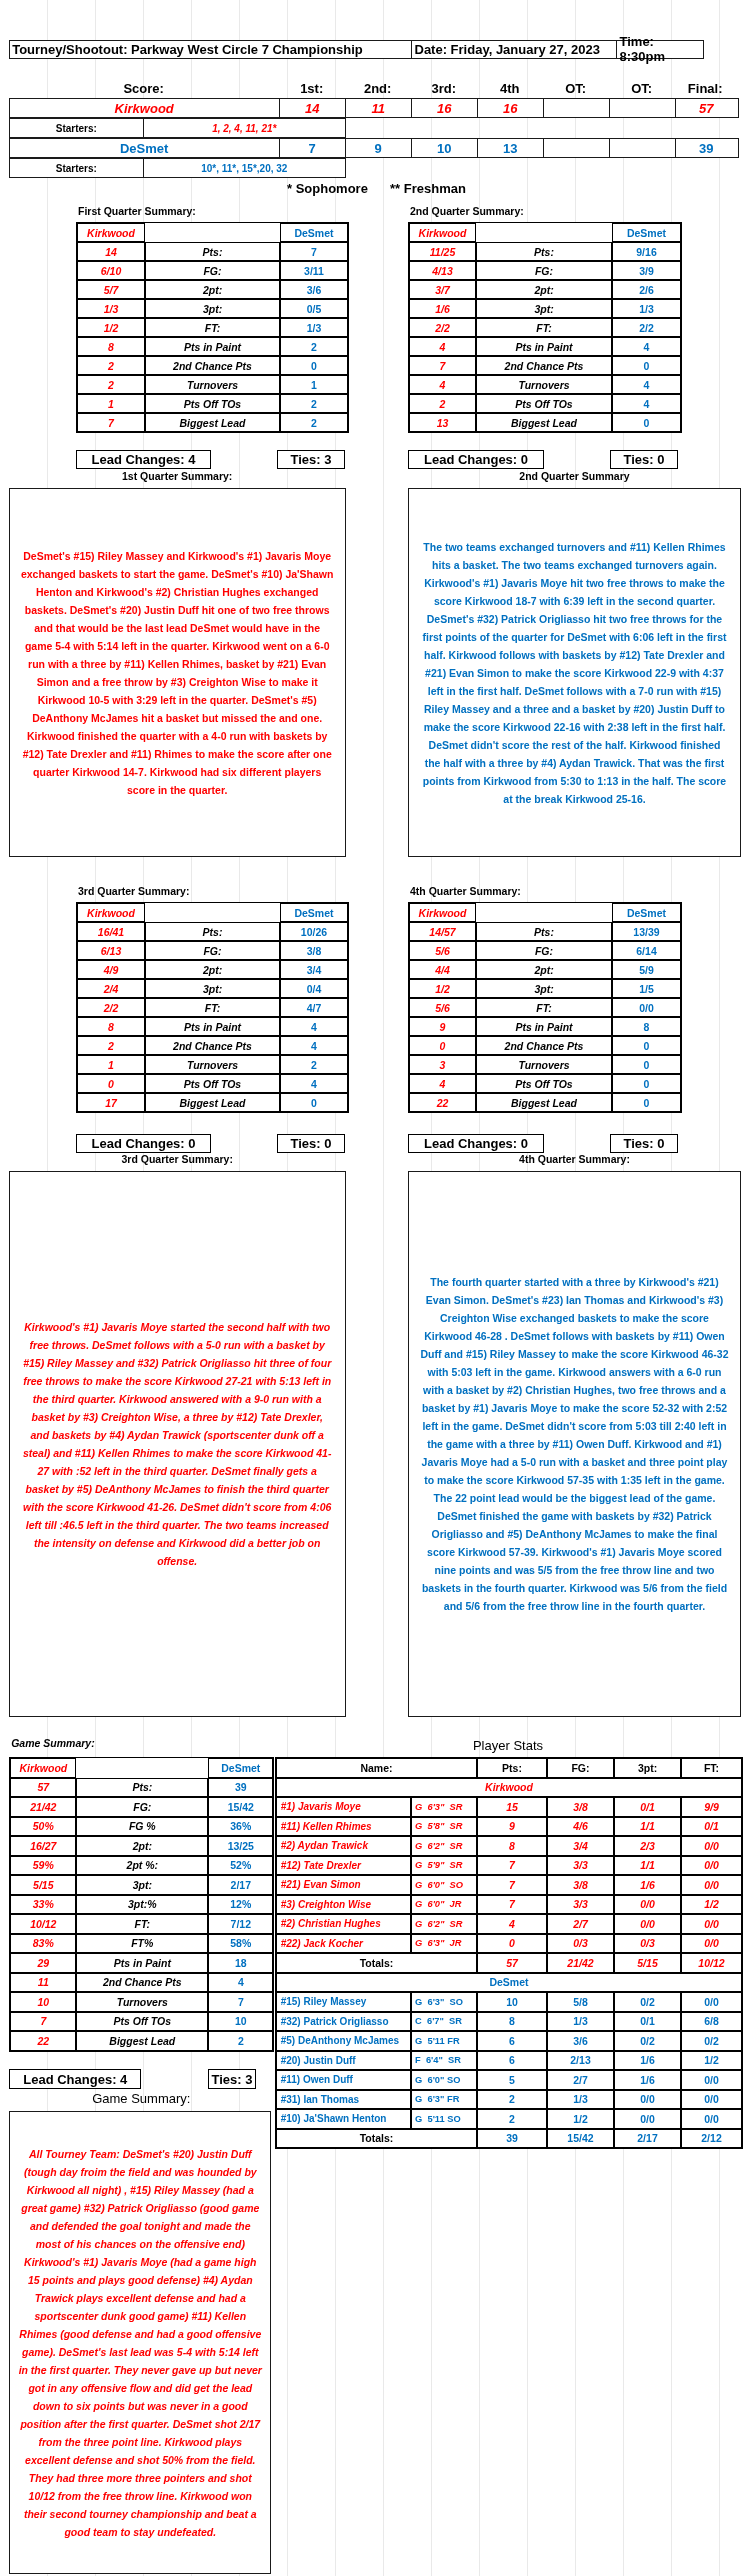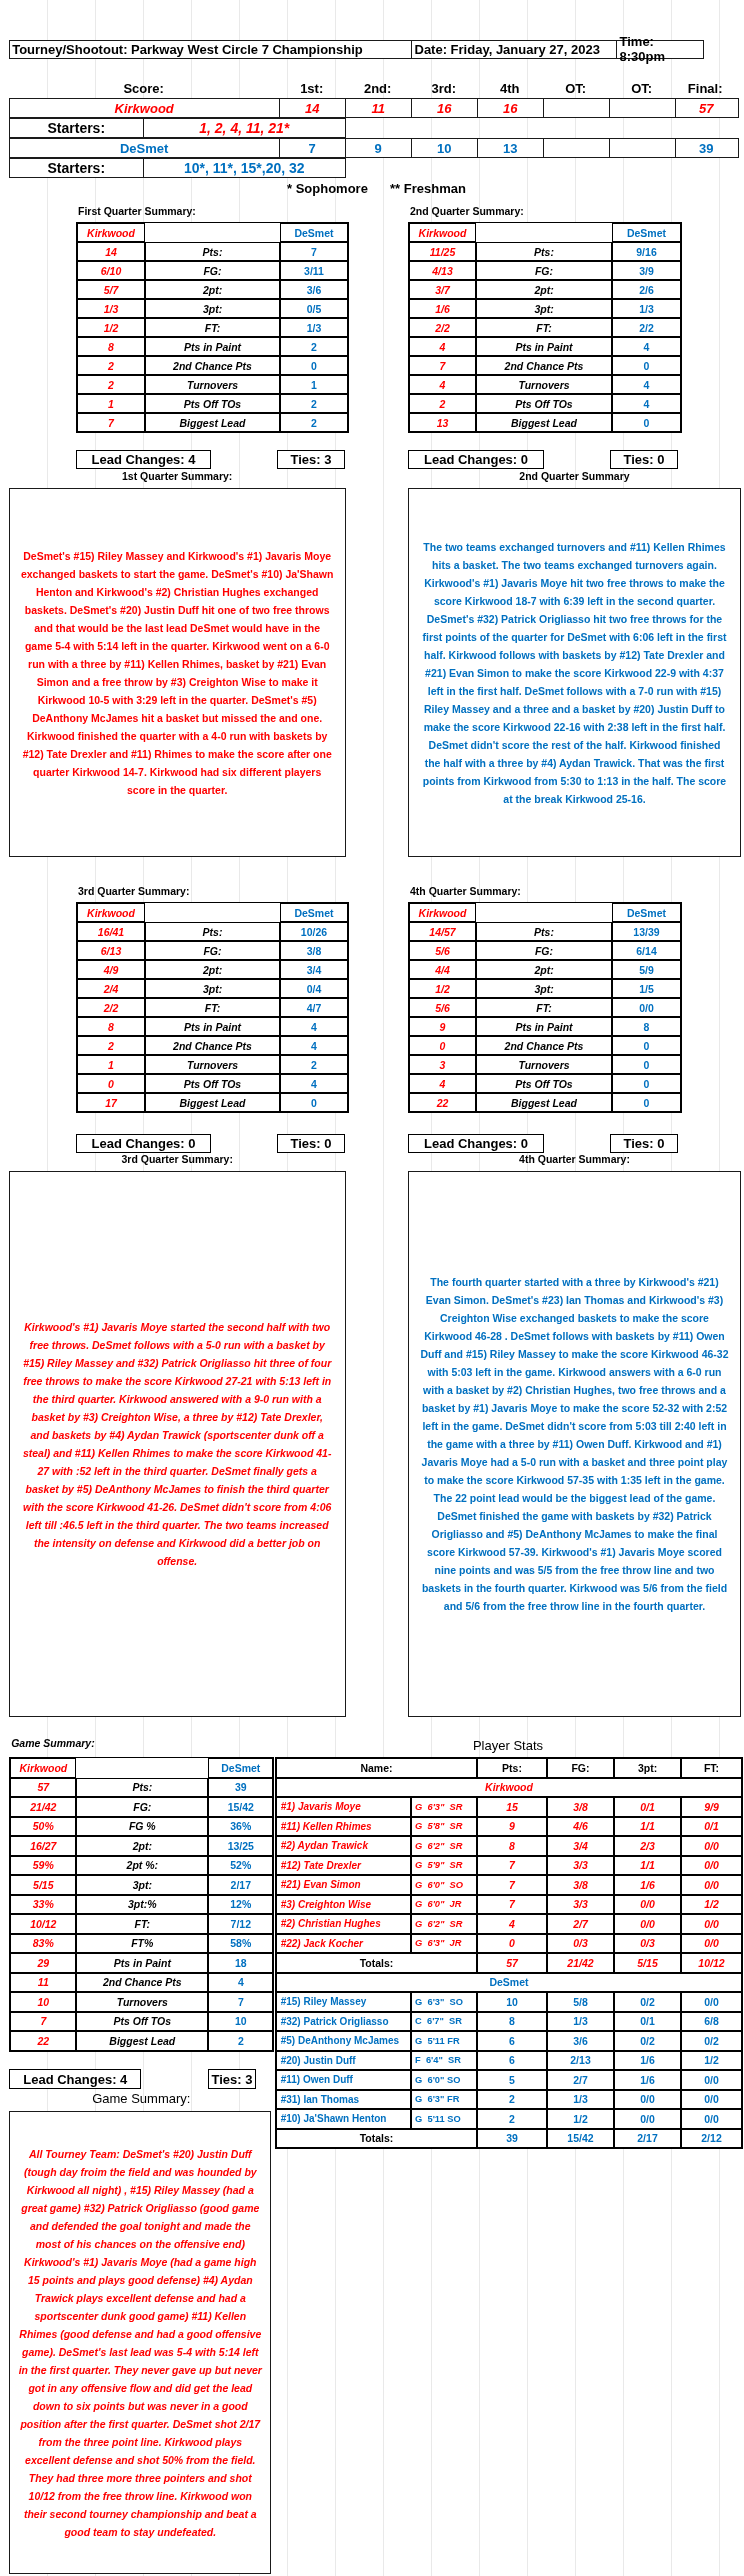--- a/index.html
+++ b/index.html
@@ -12,21 +12,21 @@
   }
   .abs{position:absolute;box-sizing:border-box;}
   .cell{position:absolute;box-sizing:border-box;display:flex;align-items:center;justify-content:center;background:#fff;border:0.9px solid #000;}
   .box2{border:1.2px solid #1a1a1a;background:#fff;}
   .flexc{display:flex;align-items:center;justify-content:center;}
   .k{color:#FF0000;font-weight:bold;font-style:italic;}
   .kup{color:#FF0000;font-weight:bold;}
   .d{color:#0070C0;font-weight:bold;}
   .blk{color:#000;font-weight:bold;}
   .bi{color:#000;font-weight:bold;font-style:italic;}
-  .t17{font-size:13px;} .t18{font-size:13px;} .t19{font-size:11.8px;} .t15{font-size:14px;}
+  .t17{font-size:13px;} .t18{font-size:13px;} .t19{font-size:11.8px;} .t15{font-size:10px;}
   .ctr{text-align:center;}
   
   .srow{position:absolute;display:flex;background:#fff;border:1.2px solid #1a1a1a;box-sizing:border-box;}
   .srow>div{box-sizing:border-box;display:flex;align-items:center;justify-content:center;border-right:1.2px solid #1a1a1a;white-space:pre;}
   .srow>div:last-child{border-right:none;}
   .hrow{position:absolute;display:flex;box-sizing:border-box;}
   .hrow>div{box-sizing:border-box;display:flex;align-items:center;justify-content:center;}
   
   .grid{position:absolute;display:grid;background:#fff;border:0.6px solid #000;box-sizing:border-box;}
   .gc{border:0.6px solid #000;display:flex;align-items:center;justify-content:center;box-sizing:border-box;font-size:10.5px;background:#fff;white-space:pre;}

